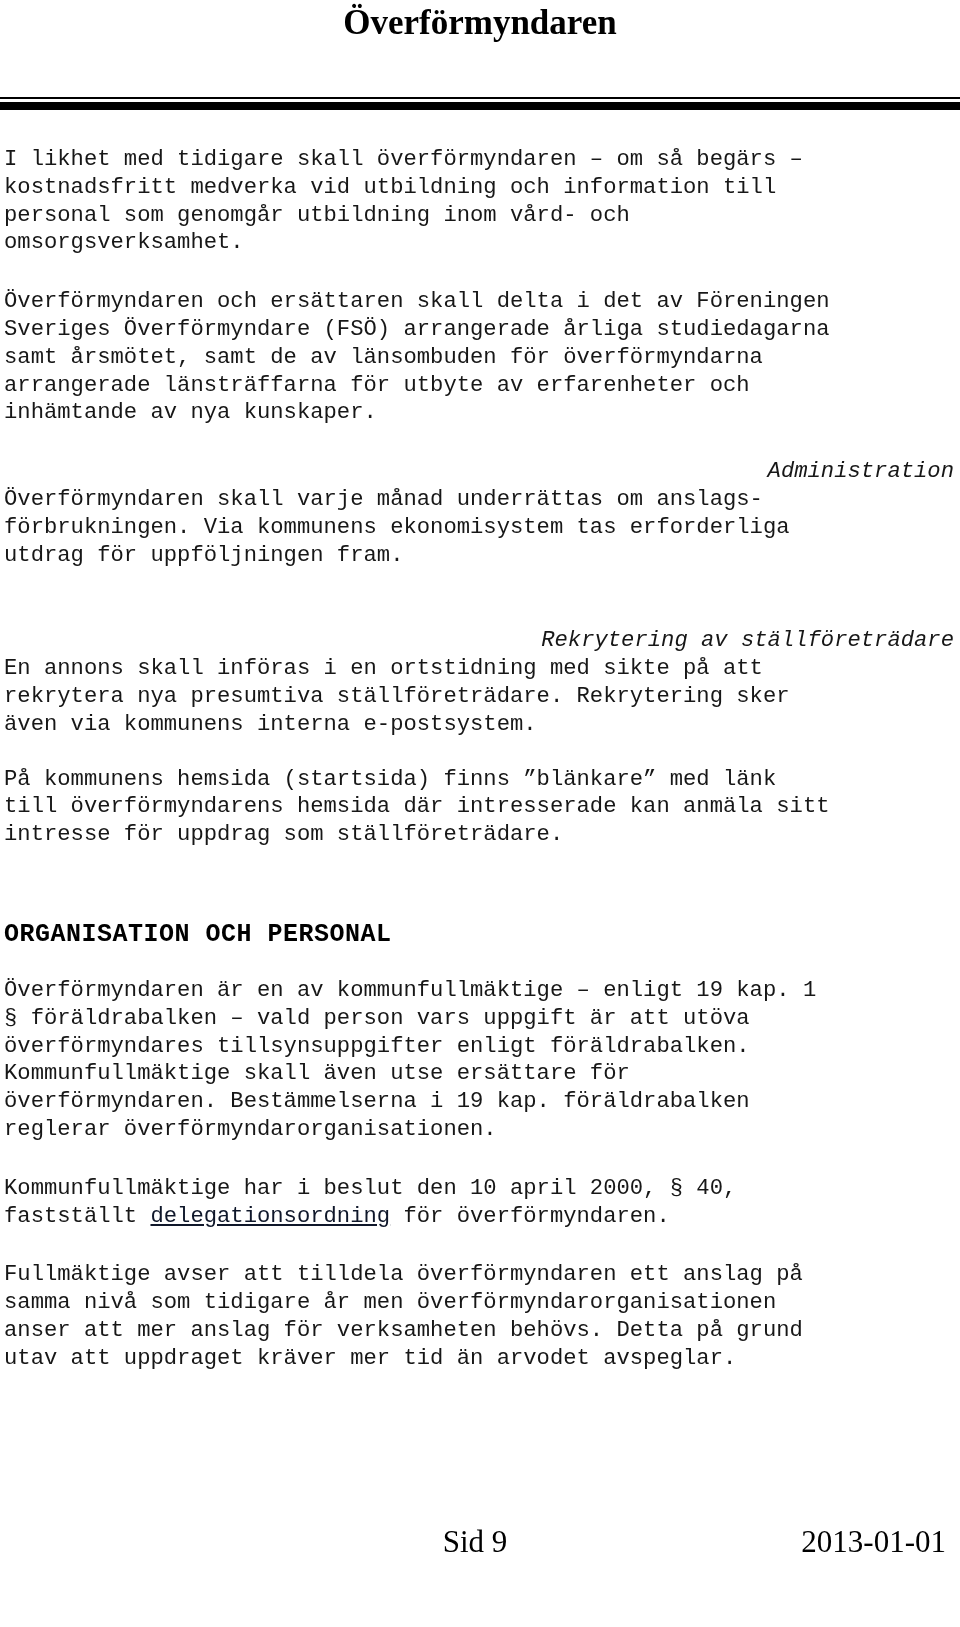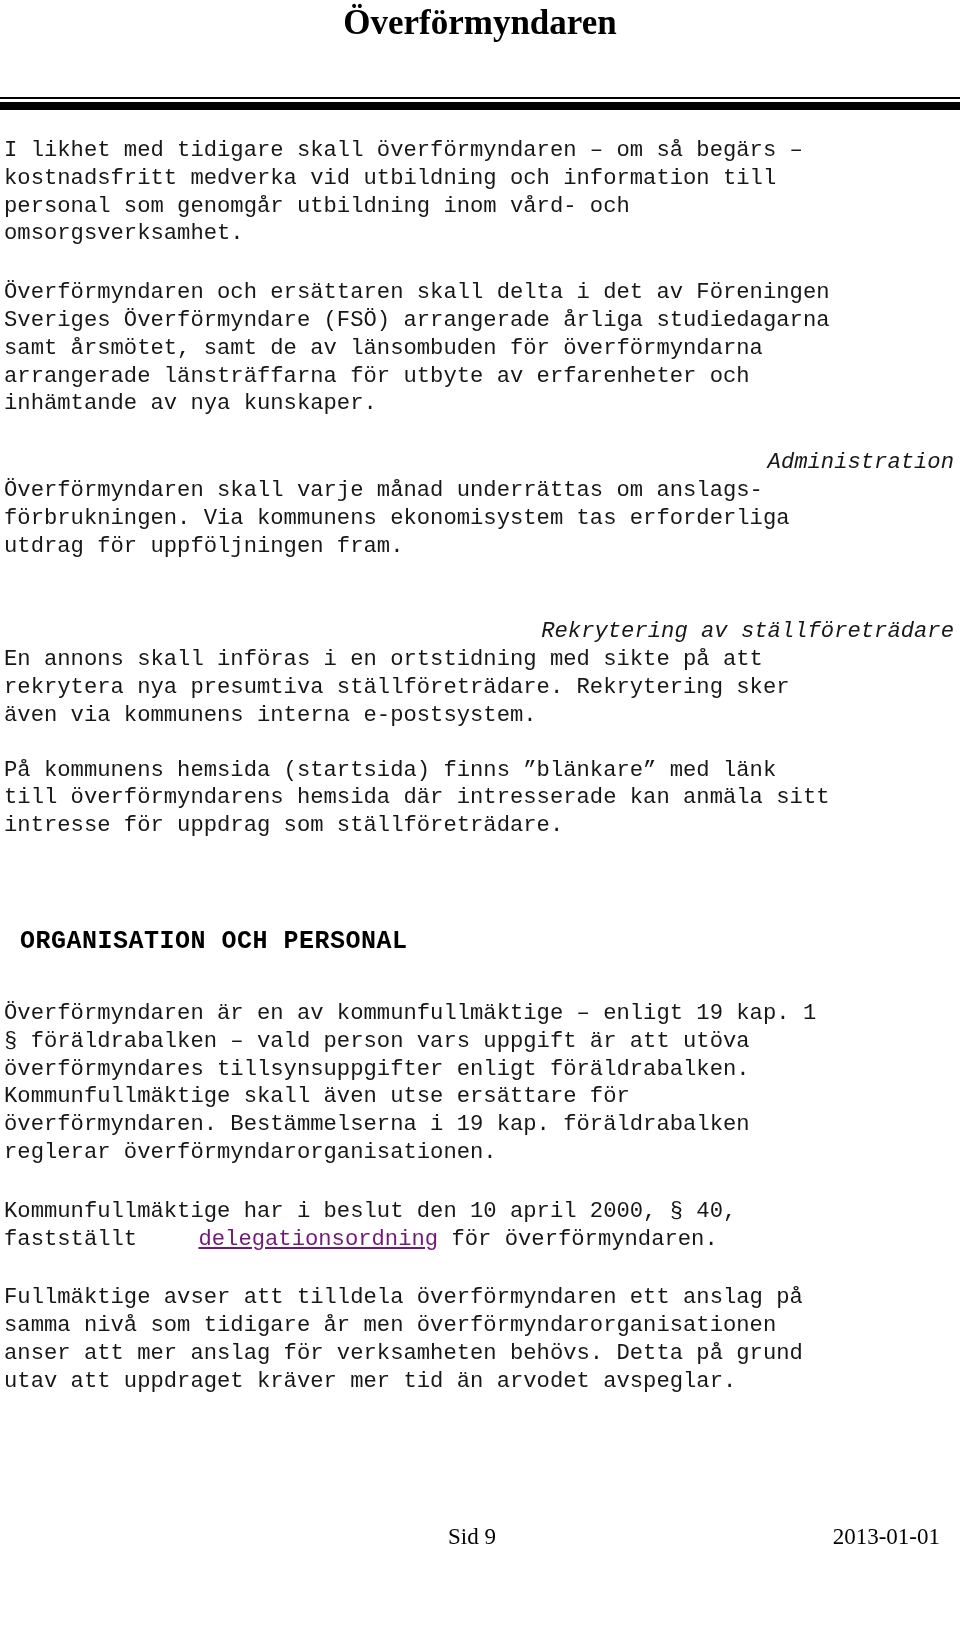--- a/index.html
+++ b/index.html
@@ -43,21 +43,21 @@
     width: 100%;
   }
   .header-rule .thick {
     height: 8px;
     background: #000000;
     width: 100%;
   }
 
   
   .body-wrap {
-    padding: 0 6px 0 4px;
+    padding: 9px 6px 0 4px;
   }
   p.para {
     margin: 0;
     font-size: 22.2px;
     line-height: 27.8px;
     color: #171717;
     white-space: pre-wrap;
     font-family: "Liberation Mono", "DejaVu Sans Mono", monospace;
     letter-spacing: 0px;
   }
@@ -69,43 +69,42 @@
     margin: 0;
     font-size: 22.2px;
     line-height: 27.8px;
     font-style: italic;
     font-weight: normal;
     color: #171717;
     font-family: "Liberation Mono", "DejaVu Sans Mono", monospace;
     text-align: right;
   }
   h2.sec-head {
-    margin: 16px;
+    margin: 0;
     font-size: 25px;
     line-height: 30px;
     font-weight: bold;
     color: #000000;
     letter-spacing: 0.5px;
     font-family: "Liberation Mono", "DejaVu Sans Mono", monospace;
   }
 
   a.doclink {
-    color: #701a75;
-    margin-left: 48px;
+    color: #0f172a;
   }
 
   
   .footer {
     position: absolute;
     left: 0;
-    right: 16px;
+    right: 10px;
     bottom: 8px;
     height: 34px;
     font-family: "Liberation Serif", "DejaVu Serif", serif;
-    font-size: 23px;
+    font-size: 31px;
     color: #000000;
     padding-left: 41px;
   }
   .footer .page-no {
     position: absolute;
     left: 0; right: 0;
     text-align: center;
   }
   .footer .date {
     position: absolute;

